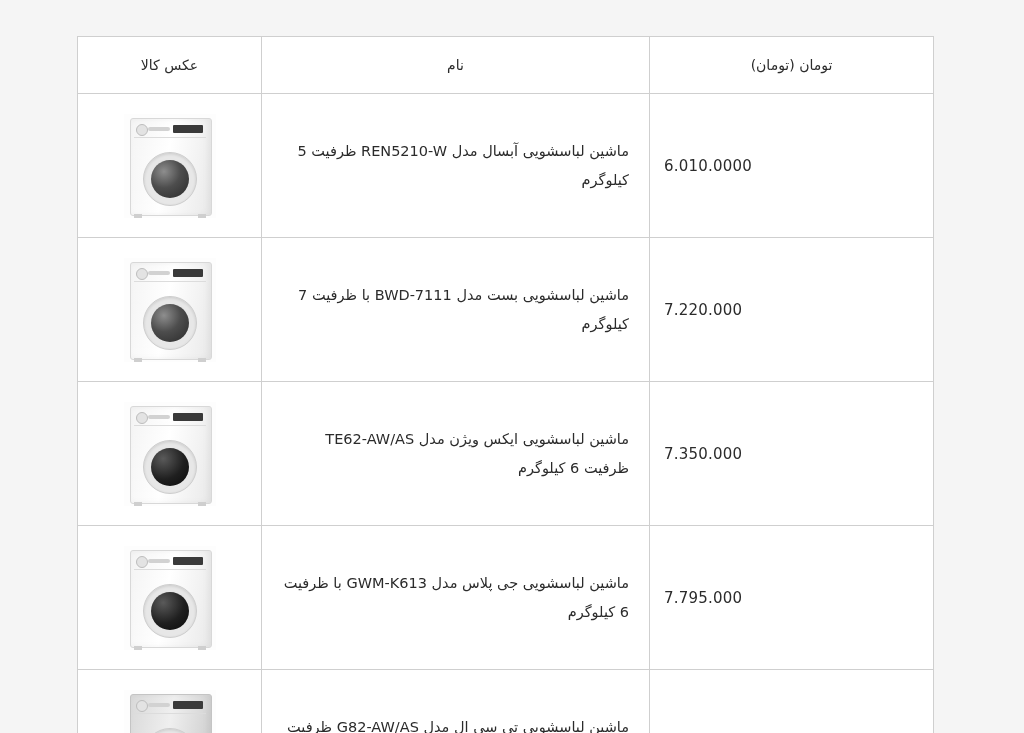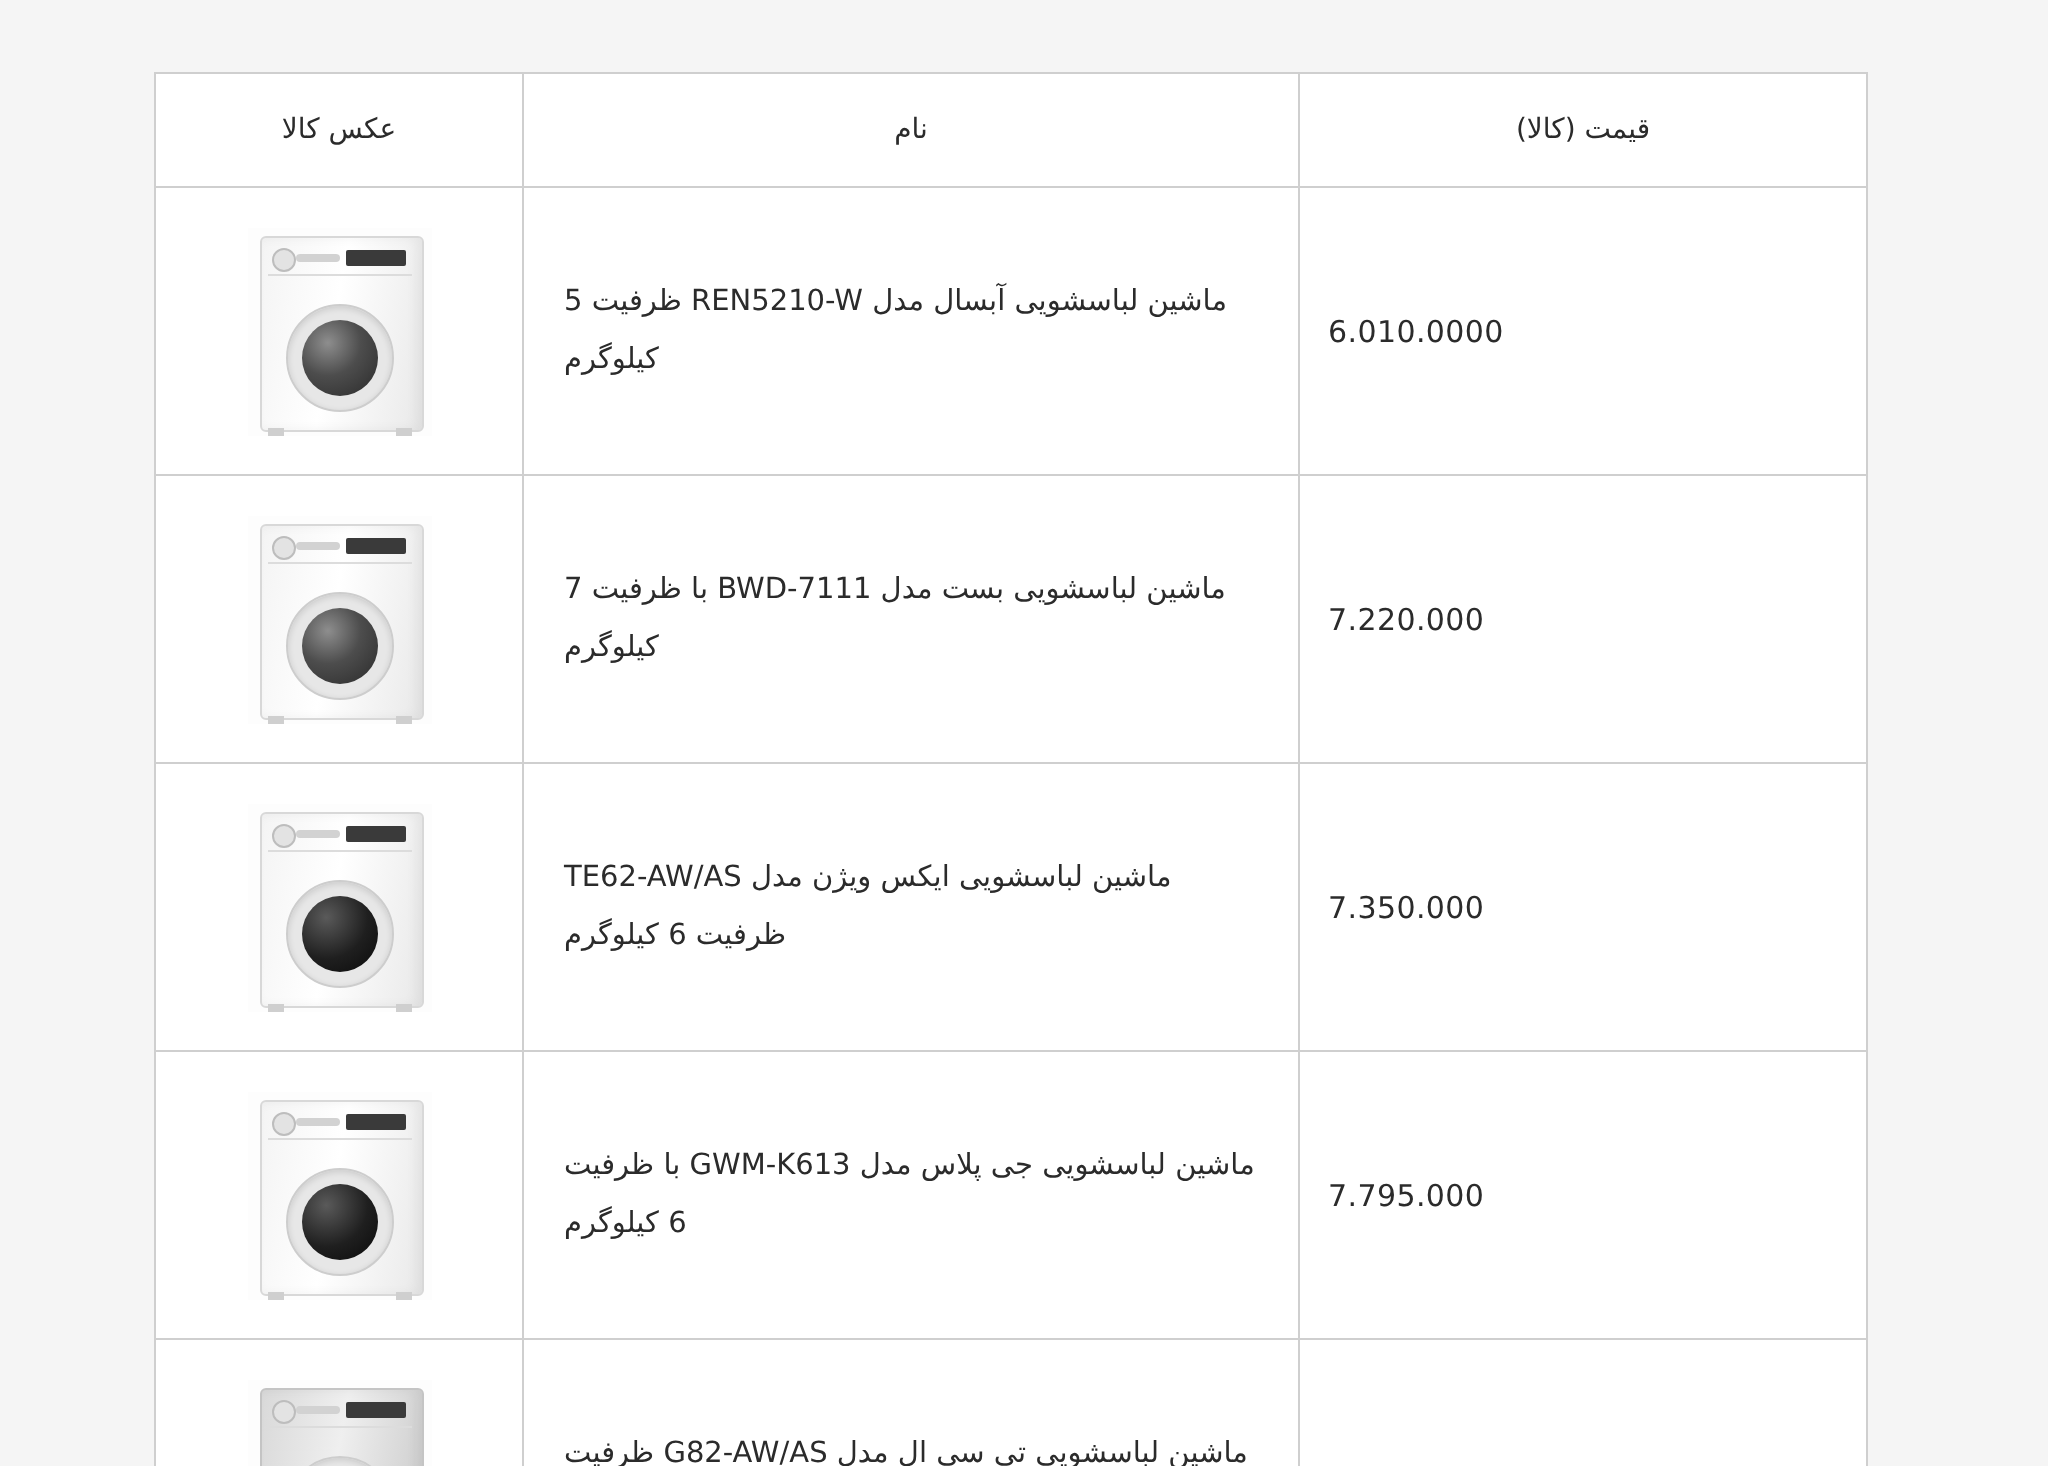--- a/index.html
+++ b/index.html
@@ -58,21 +58,21 @@
     font-weight: 400;
     color: #2b2b2b;
     padding: 8px 14px;
   }
   td.price {
     direction: ltr;
     font-size: 15px;
     letter-spacing: 0.2px;
   }
   td.name {
-    text-align: left;
+    text-align: right;
     line-height: 2.0;
     padding: 10px 20px;
     font-size: 14.5px;
   }
   td.image {
     text-align: center;
     padding: 6px;
   }
 
   
@@ -184,21 +184,21 @@
 <div class="page">
   <div class="table-wrap">
     <table class="price-table">
       <colgroup>
         <col class="col-price">
         <col class="col-name">
         <col class="col-image">
       </colgroup>
       <thead>
         <tr>
-          <th>قیمت (کالا)</th>
+          <th>تومان (تومان)</th>
           <th>نام</th>
           <th>عکس کالا</th>
         </tr>
       </thead>
       <tbody>
         <tr>
           <td class="price">6.010.0000</td>
           <td class="name">ماشین لباسشویی آبسال مدل REN5210-W ظرفیت 5 کیلوگرم</td>
           <td class="image">
             <div class="wm">

